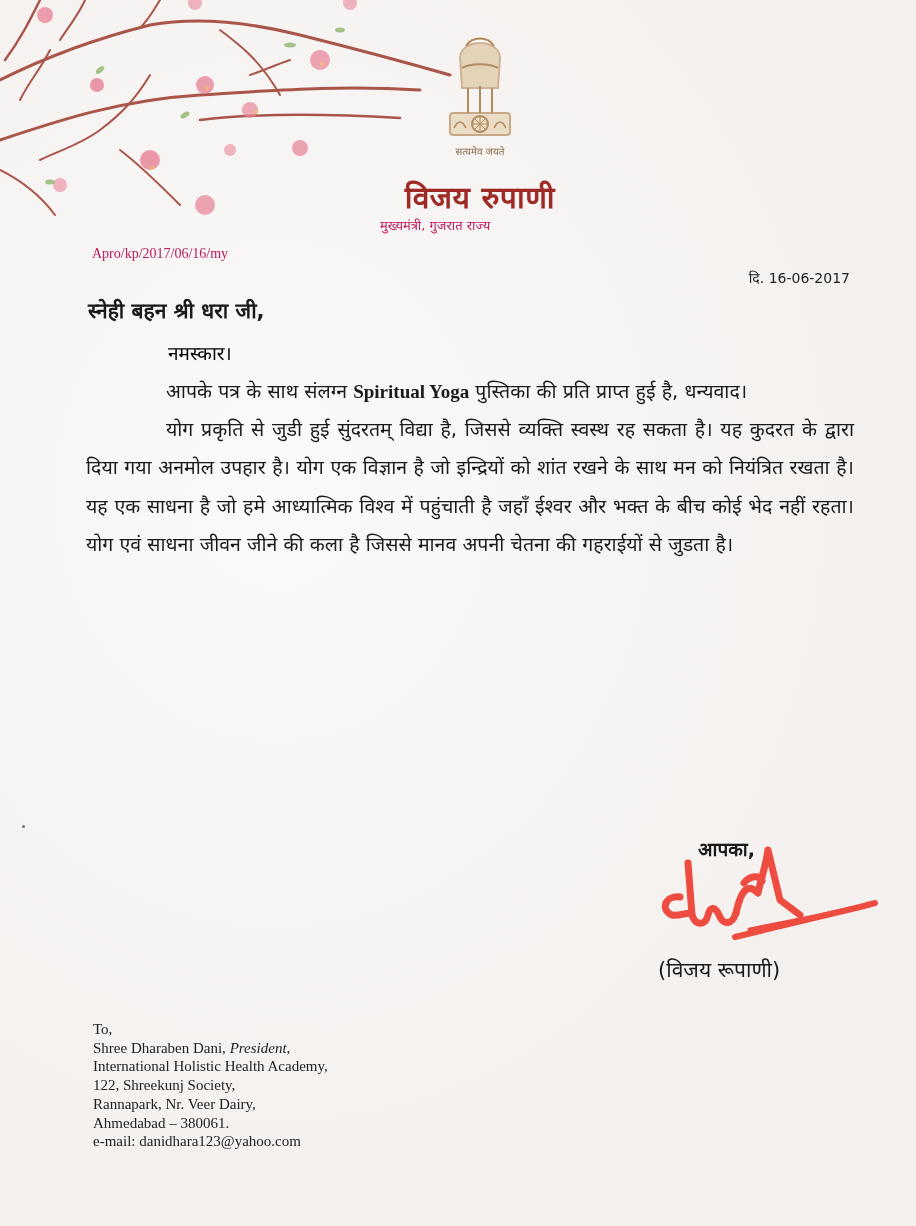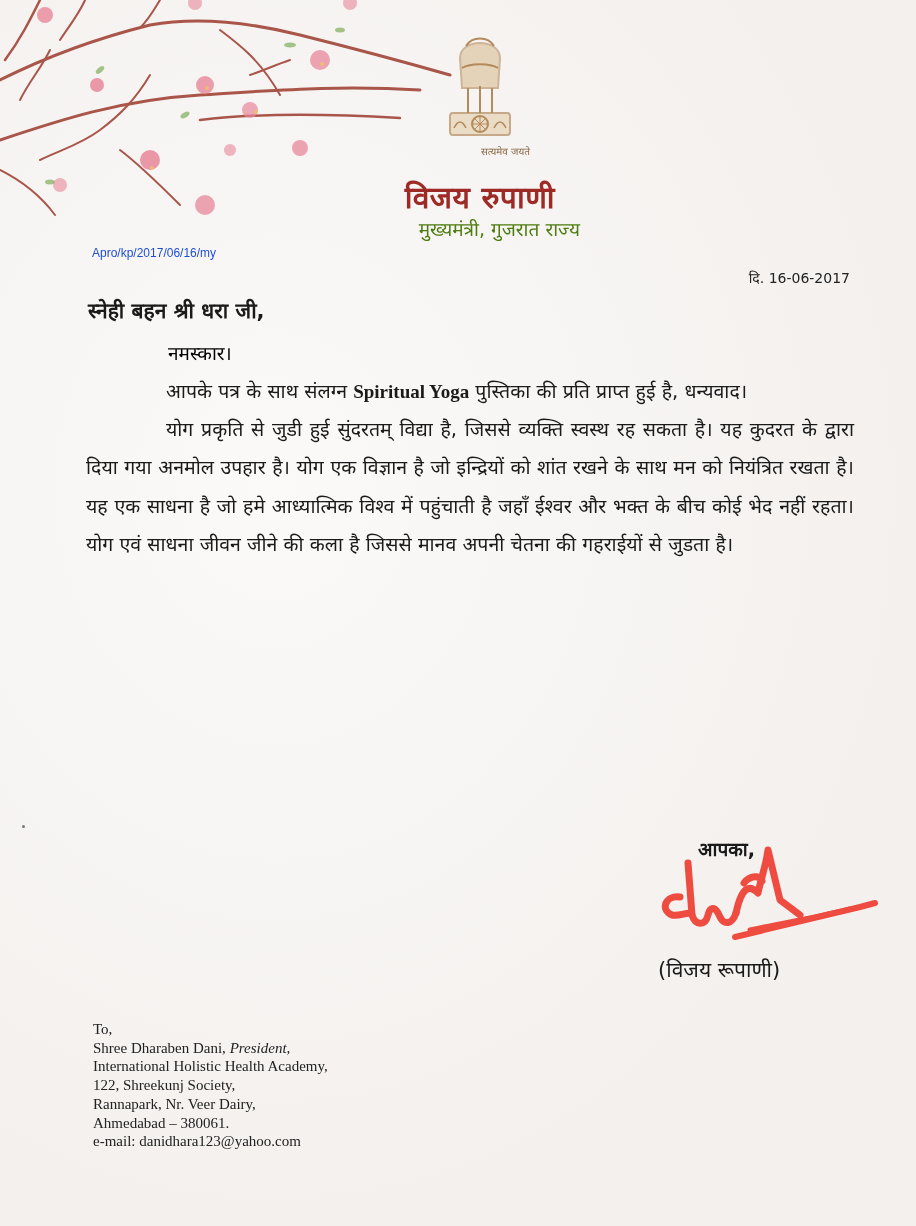--- a/index.html
+++ b/index.html
@@ -11,34 +11,34 @@
   }
   .paper {
     position:absolute; inset:0;
     background:
       radial-gradient(ellipse at 30% 40%, rgba(255,255,255,0.6), rgba(240,236,233,0.3) 70%),
       #f5f2f0;
   }
   .blossom { position:absolute; left:0; top:0; width:460px; height:240px; }
   .emblem { position:absolute; left:440px; top:28px; width:80px; height:115px; }
   .motto {
-    position:absolute; left:430px; top:144px; width:100px; text-align:right;
+    position:absolute; left:430px; top:144px; width:100px; text-align:center;
     font-size:10px; color:#8a6a48;
   }
   .name-header {
     position:absolute; left:380px; top:176px; width:200px; text-align:center;
     font-size:30px; font-weight:bold; color:#9e2a25; letter-spacing:0.5px;
   }
   .designation {
-    position:absolute; left:380px; top:216px; width:200px; text-align:right;
-    font-size:19px; color:#4d7c0f;
+    position:absolute; left:380px; top:216px; width:200px; text-align:left;
+    font-size:13px; color:#be185d;
   }
   .ref {
     position:absolute; left:92px; top:246px;
-    font-family:Liberation Sans, sans-serif; font-size:12px; color:#1d4ed8;
+    font-family:Liberation Serif, serif; font-size:14px; color:#be185d;
   }
   .date {
     position:absolute; right:66px; top:268px;
     font-size:14px; color:#222;
   }
   .salutation {
     position:absolute; left:88px; top:296px;
     font-size:21px; font-weight:bold; color:#1a1a1a;
   }
   .greeting {

